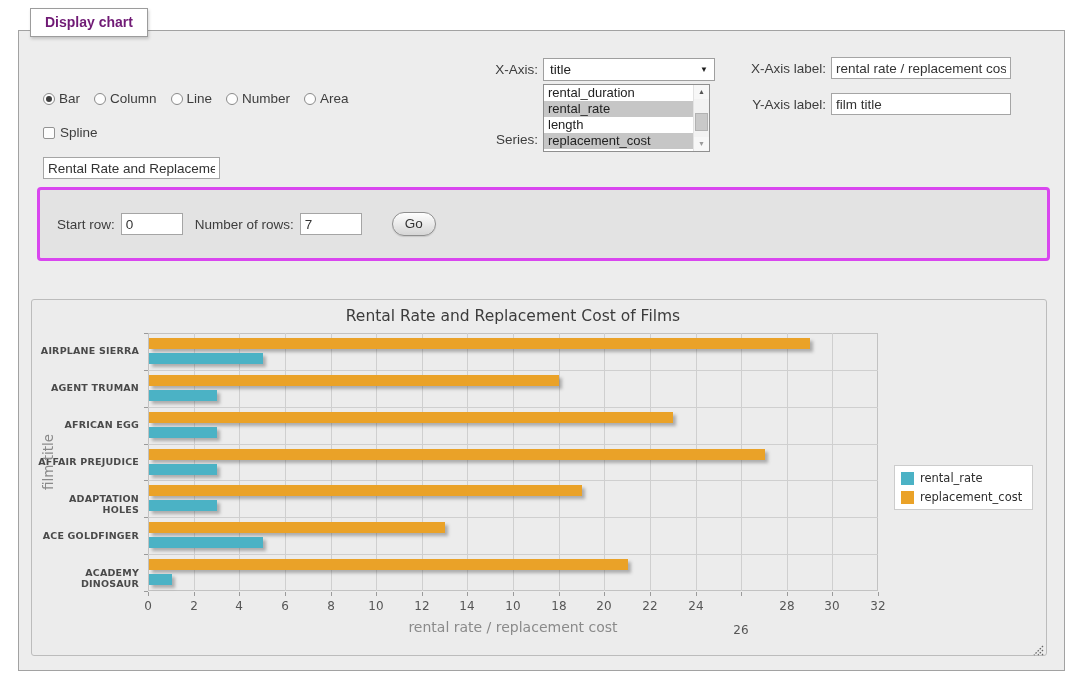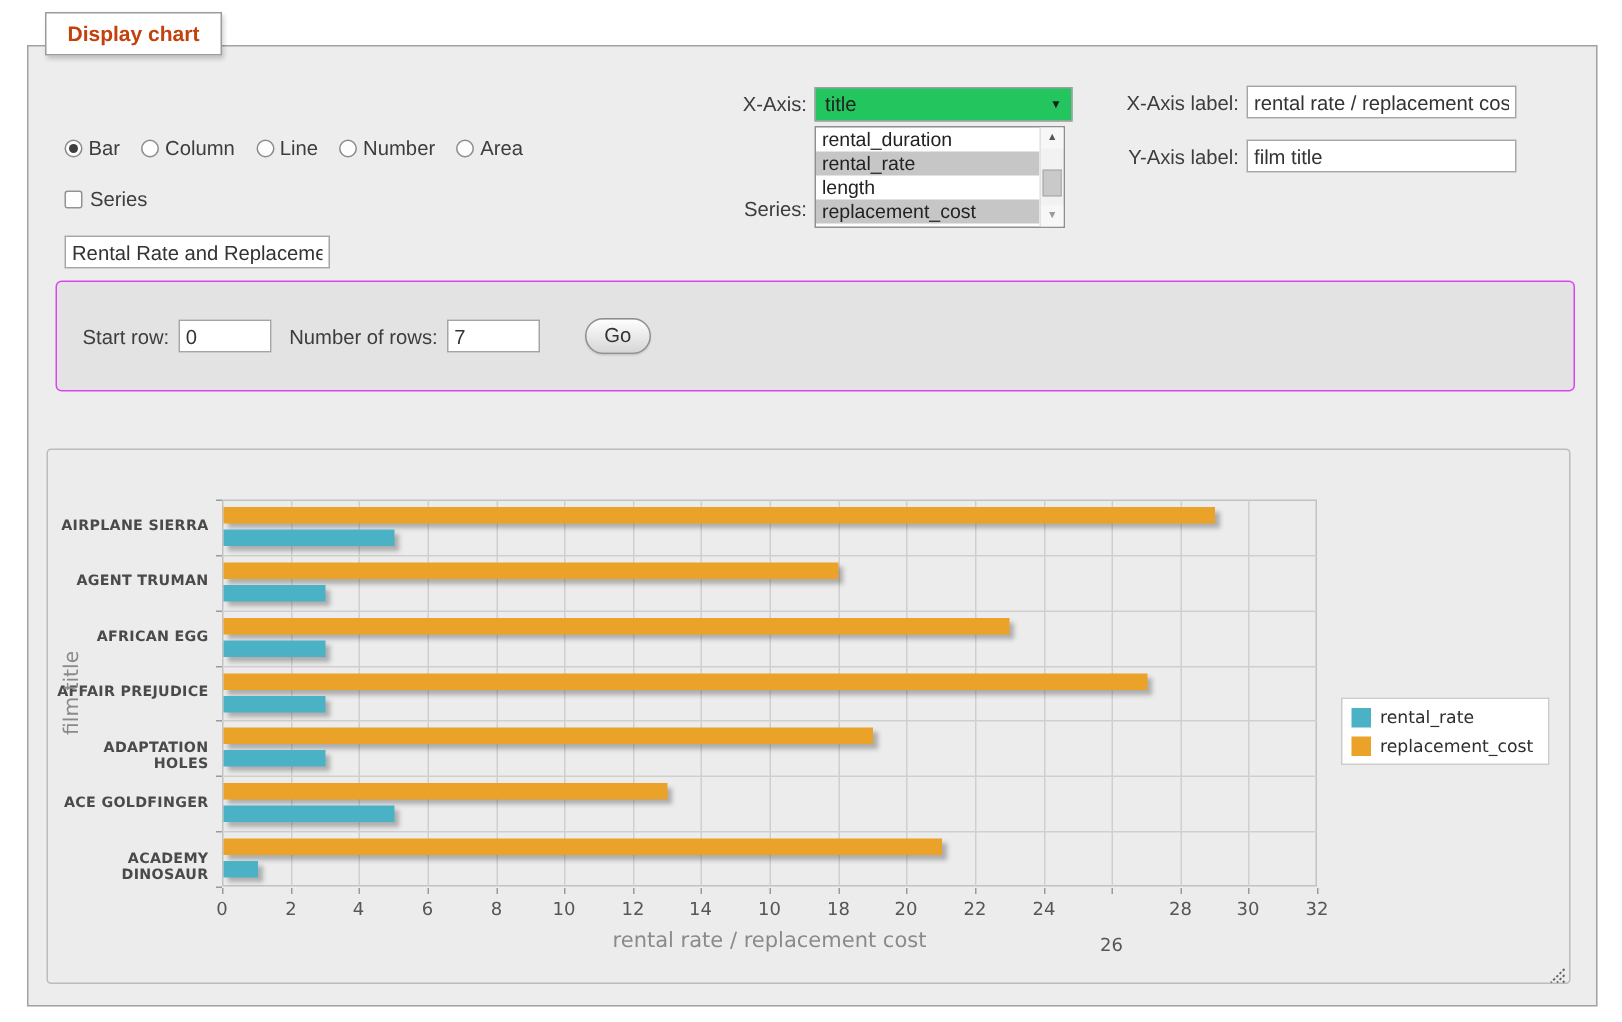--- a/index.html
+++ b/index.html
@@ -1,58 +1,58 @@
 <!DOCTYPE html>
 <html><head>
 <meta charset="utf-8">
 <style>
   * { box-sizing: border-box; }
   html,body { margin:0; padding:0; background:#ffffff; }
   body { font-family:"Liberation Sans",sans-serif; color:#3d3d3d; width:1081px; height:681px; overflow:hidden; }
 
   
   .fieldset { position:relative; margin:30px 16px 0 18px; border:1px solid #a2a2a2; background:#ededed; padding:26px 12px 15px; height:641px; }
-  .legend-box { position:absolute; top:-23px; left:11px; background:#fff; border:1px solid #9c9c9c; padding:5px 14px 6px; font-size:14px; font-weight:bold; color:#c2410c; box-shadow:1px 2px 3px rgba(0,0,0,0.18); }
+  .legend-box { position:absolute; top:-23px; left:11px; background:#fff; border:1px solid #9c9c9c; padding:5px 14px 6px; font-size:14px; font-weight:bold; color:#701a75; box-shadow:1px 2px 3px rgba(0,0,0,0.18); }
 
   
   .controls { position:relative; height:122px; }
   .left-col { position:absolute; left:12px; top:0; }
   .radio-row { display:flex; align-items:center; gap:14px; font-size:13.5px; margin-top:2px; }
   .radio-item { display:flex; align-items:center; gap:4px;margin-top:32px; }
   .radio { width:12px; height:12px; border:1px solid #8b8b8b; border-radius:50%; background:#fdfdfd; position:relative; flex:0 0 auto; }
   .radio.checked::after { content:""; position:absolute; left:2px; top:2px; width:6px; height:6px; border-radius:50%; background:#3e3e3e; }
   .check-row { display:flex; align-items:center; gap:5px; margin-top:19px; font-size:13.5px; }
   .checkbox { width:12px; height:12px; border:1px solid #939393; border-radius:2px; background:#fdfdfd; flex:0 0 auto; }
   input.text { height:22px; border:1px solid #a5a5a5; background:#fff; font:13.5px "Liberation Sans",sans-serif; color:#333; padding:0 4px; }
   .title-input { margin-top:17px; width:177px; }
 
   .frow { display:flex; align-items:center; }
   .lbl { font-size:13.5px; color:#3d3d3d; white-space:nowrap; }
   .mid-col { position:absolute; left:445px; top:1px; }
   .mid-col .lbl { width:62px; text-align:right; margin-right:5px; }
-  .select { width:172px; height:23px; border:1px solid #9f9f9f; background:#22c55e; display:flex; align-items:center; justify-content:space-between; padding:0 6px; font-size:13.5px; color:#222; }
+  .select { width:172px; height:23px; border:1px solid #9f9f9f; background:#ffffff; display:flex; align-items:center; justify-content:space-between; padding:0 6px; font-size:13.5px; color:#222; }
   .sel-arrow { font-size:8px; color:#1d1d1d; }
   .series-row { margin-top:3px; align-items:flex-end; }
   .series-row .lbl { margin-bottom:5px; }
   .listbox { position:relative; width:167px; height:68px; border:1px solid #8f8f8f; background:#fff; overflow:hidden; }
   .opt { height:16px; line-height:16px; font-size:13px; padding-left:4px; margin-right:16px; color:#222; white-space:nowrap; }
   .opt.selected { background:#c6c6c6; }
   .sbar { position:absolute; top:0; right:0; bottom:0; width:16px; background:#f2f2f2; border-left:1px solid #e2e2e2; display:flex; flex-direction:column; }
   .sb-btn { height:14px; font-size:7px; color:#555; text-align:center; line-height:14px; background:#f7f7f7; }
   .sb-btn.down { color:#9a9a9a; }
   .sb-track { flex:1; position:relative; }
   .sb-thumb { position:absolute; left:1px; right:1px; top:36%; height:48%; background:#c9c9c9; border:1px solid #b2b2b2; }
 
   .right-col { position:absolute; left:710px; top:0; }
   .right-col .lbl { width:85px; text-align:right; margin-right:5px; }
   .right-col .frow { margin-bottom:14px;justify-content:center; }
   .right-col input.text { width:180px; }
 
   
-  .rows-panel { margin:8px 2px 0 6px; height:74px; background:#e3e3e3; border:1px solid #d946ef; border-radius:4px; display:flex; align-items:center; padding-left:17px; font-size:13.5px; }
+  .rows-panel { margin:8px 2px 0 6px; height:74px; background:#e3e3e3; border:3px solid #d946ef; border-radius:4px; display:flex; align-items:center; padding-left:17px; font-size:13.5px; }
   .rows-panel input.text { width:62px; margin:0 12px 0 6px; }
   .go-btn { margin-left:18px; font:13.5px "Liberation Sans",sans-serif; color:#333; padding:3px 12px 4px; border:1px solid #8f8f8f; border-radius:12px; background:linear-gradient(#fefefe,#d6d6d6); box-shadow:0 1px 1px rgba(0,0,0,0.12); }
 
   
   .chart-box { position:relative; margin-top:38px; width:1016px; height:357px; background:#ececec; border:1px solid #bcbcbc; border-radius:3px; font-family:"DejaVu Sans",sans-serif; }
   #chart-root { position:absolute; inset:0; }
   .ct-title { position:absolute; text-align:center; font-size:15.5px; color:#3c3c3c; }
   .plot { position:absolute; border:1px solid #c2c2c2; }
   .vgrid { position:absolute; width:1px; background:#cfcfcf; }
   .hgrid { position:absolute; height:1px; background:#cfcfcf; }
@@ -93,21 +93,21 @@
             <span class="radio"></span>
             <span>Number</span>
           </label>
         <label class="radio-item">
             <span class="radio"></span>
             <span>Area</span>
           </label>
       </div>
       <label class="check-row">
           <span class="checkbox"></span>
-          <span>Series</span>
+          <span>Spline</span>
         </label>
       <input class="text title-input" value="Rental Rate and Replacemer" style="">
     </div>
 
     <div class="mid-col">
       <div class="frow">
         <span class="lbl">X-Axis:</span>
         <div class="select">
           <span>title</span>
           <span class="sel-arrow">▼</span>
@@ -146,20 +146,21 @@
   <div class="rows-panel">
     <span class="lbl">Start row:</span>
     <input class="text" value="0" style="">
     <span class="lbl">Number of rows:</span>
     <input class="text" value="7" style="">
     <button class="go-btn">Go</button>
   </div>
 
   <div class="chart-box">
     <div id="chart-root">
+        <div class="ct-title" style="left:116px;top:7px;width:730px;">Rental Rate and Replacement Cost of Films</div>
         <div class="plot" style="left:116px;top:33px;width:730px;height:258px;"></div>
         <div class="vgrid" style="left:162px;top:33px;height:258px;"></div>
         <div class="vgrid" style="left:207px;top:33px;height:258px;"></div>
         <div class="vgrid" style="left:253px;top:33px;height:258px;"></div>
         <div class="vgrid" style="left:299px;top:33px;height:258px;"></div>
         <div class="vgrid" style="left:344px;top:33px;height:258px;"></div>
         <div class="vgrid" style="left:390px;top:33px;height:258px;"></div>
         <div class="vgrid" style="left:435px;top:33px;height:258px;"></div>
         <div class="vgrid" style="left:481px;top:33px;height:258px;"></div>
         <div class="vgrid" style="left:527px;top:33px;height:258px;"></div>

